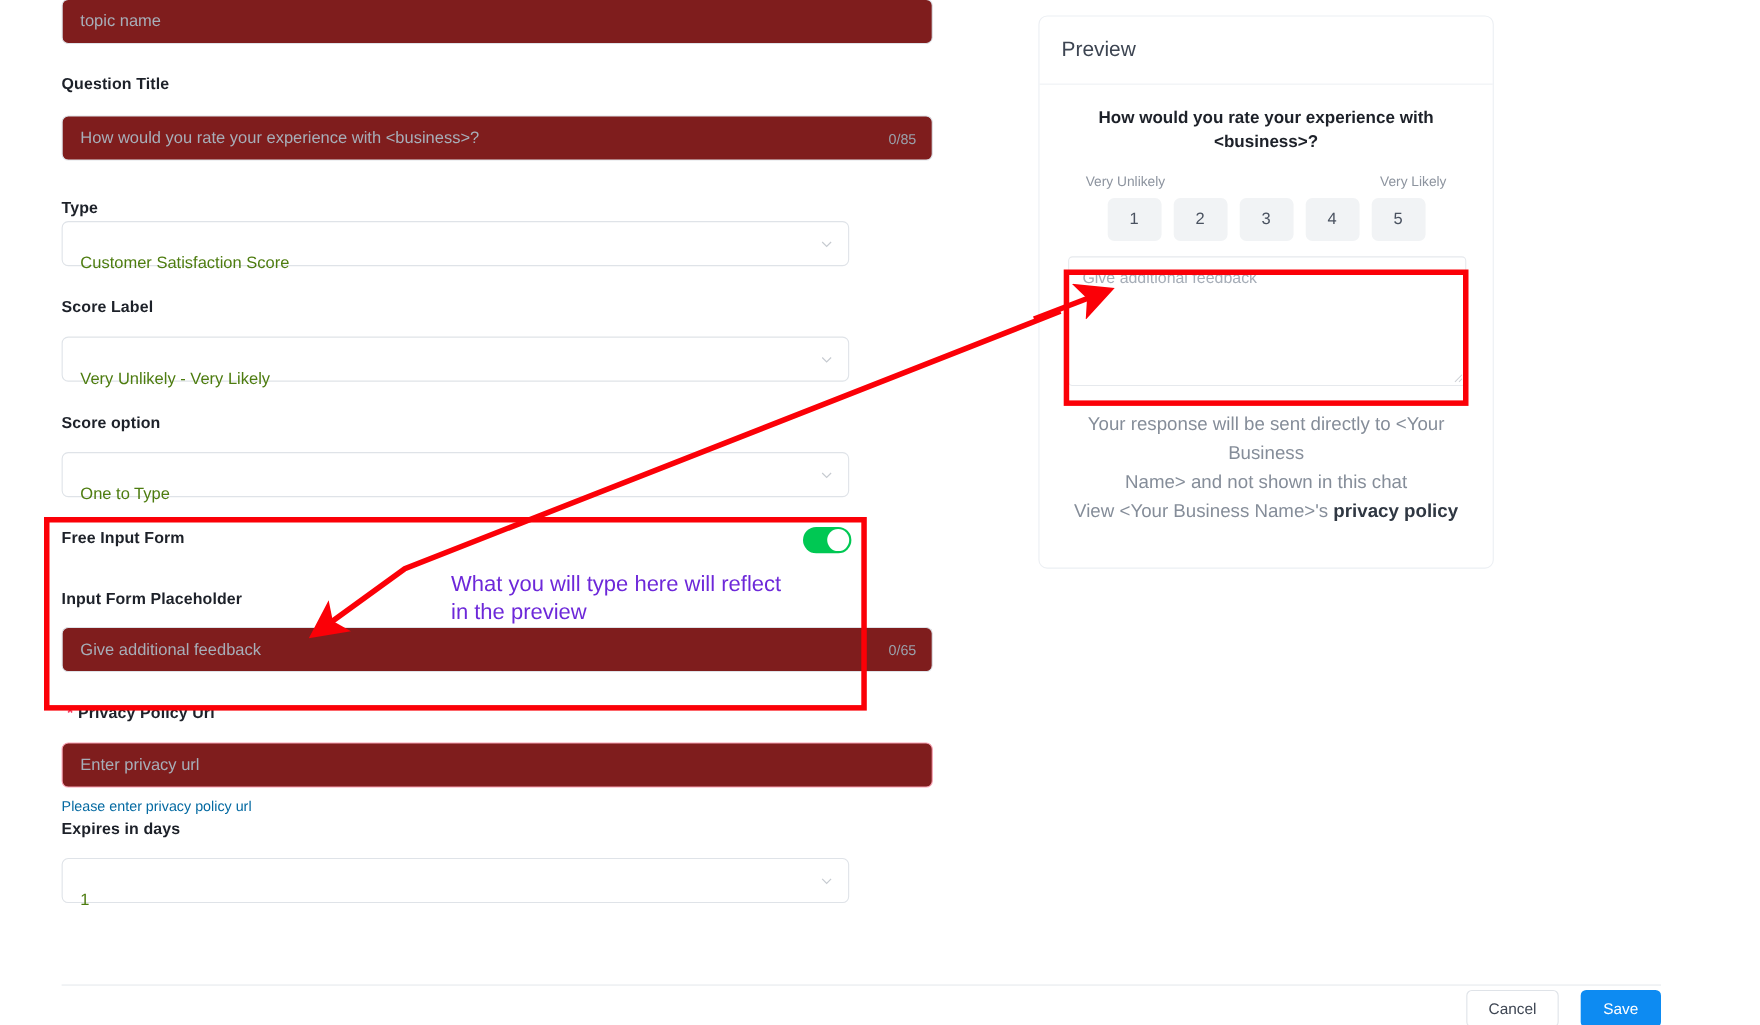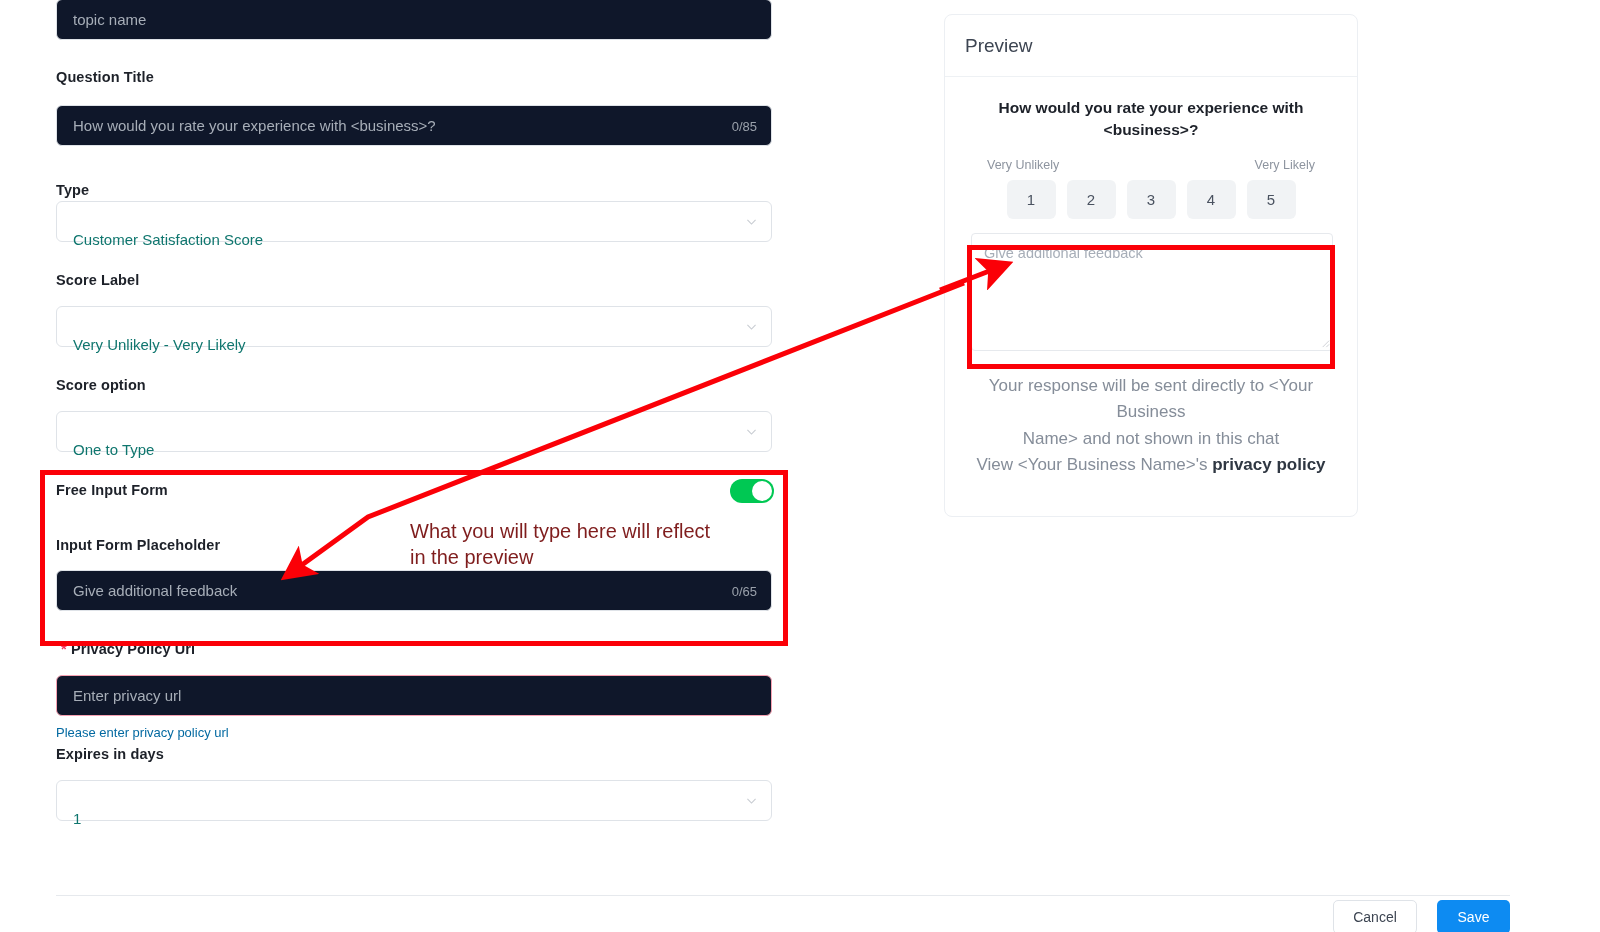--- a/index.html
+++ b/index.html
@@ -16,39 +16,39 @@
   .form-col { position:absolute; left:56px; top:0; width:716px; }
 
   .field-label {
     font-size: 14.5px; font-weight: 700; color:#1d2129;
     letter-spacing: .1px; margin: 0 0 9px 0; line-height: 1.2;
   }
   .field-label.req::before { content:"* "; color:#f5365c; font-weight:700; }
 
   .txt-input {
     position: relative;
-    width: 716px; height: 41px;
+    width: 792px; height: 41px;
     border: 1px solid #dfe3e8; border-radius: 6px;
-    background: #0f172a; display:flex; align-items:center;
+    background: #7f1d1d; display:flex; align-items:center;
     padding: 0 16px;
   }
   .txt-input .ph { font-size:15px; color:#a7aeb8; line-height:1; }
   .txt-input .counter {
     position:absolute; right:14px; top:50%; transform:translateY(-50%);
     font-size:13px; color:#9aa1ab;
   }
   .txt-input.error { border-color:#f7a1b2; }
 
   .sel-input {
     position: relative;
     width: 716px; height: 41px;
     border: 1px solid #dfe3e8; border-radius: 6px;
     background:#fff; display:flex; align-items:center; padding: 0 34px 0 16px;
   }
-  .sel-input .val { font-size:15px; color:#0f766e;margin-top:36px; }
+  .sel-input .val { font-size:15px; color:#4d7c0f;margin-top:36px; }
   .chev {
     position:absolute; right:13px; top:50%; transform:translateY(-50%);
     width:13px; height:13px; opacity:.55;
   }
   .err-msg { font-size:13px; color:#0369a1; margin-top:5px; line-height:1.2; }
 
   
   .abs { position:absolute; }
 
   
@@ -121,21 +121,21 @@
 
   
   .anno-layer {
     position:absolute; left:0; top:0; width:1600px; height:932px;
     pointer-events:none;
   }
   .anno-box {
     position:absolute; border:5px solid #fb0007; background:transparent;
   }
   .anno-text {
-    position:absolute; color:#7f1d1d; font-size:20px; line-height:1.3;
+    position:absolute; color:#6d28d9; font-size:20px; line-height:1.3;
     font-family:"Liberation Sans", sans-serif; white-space:pre-line;
   }
 </style>
 </head>
 <body>
 
 <div id="root">
 
   <div class="form-col">
 

